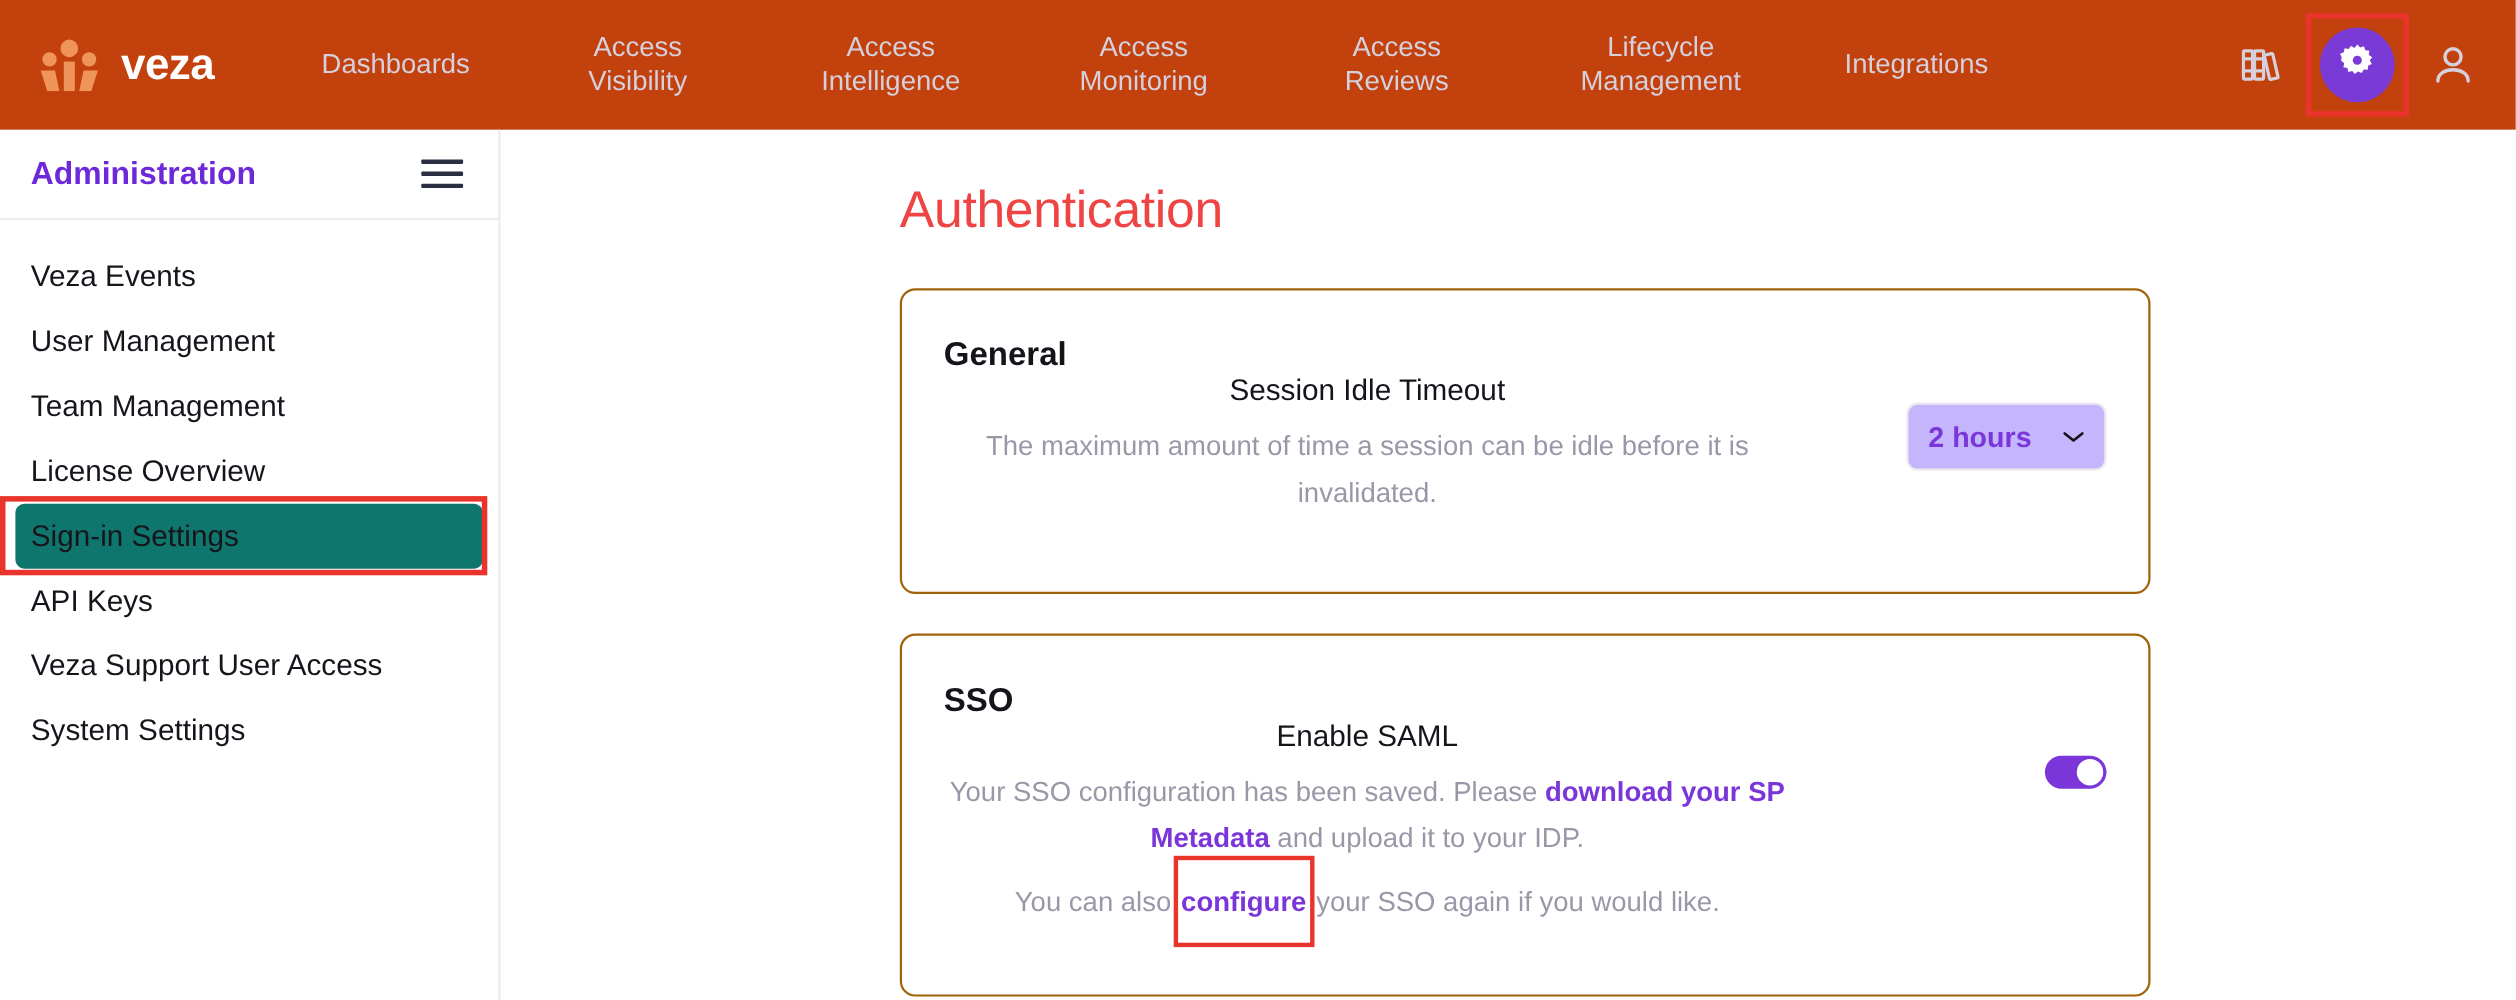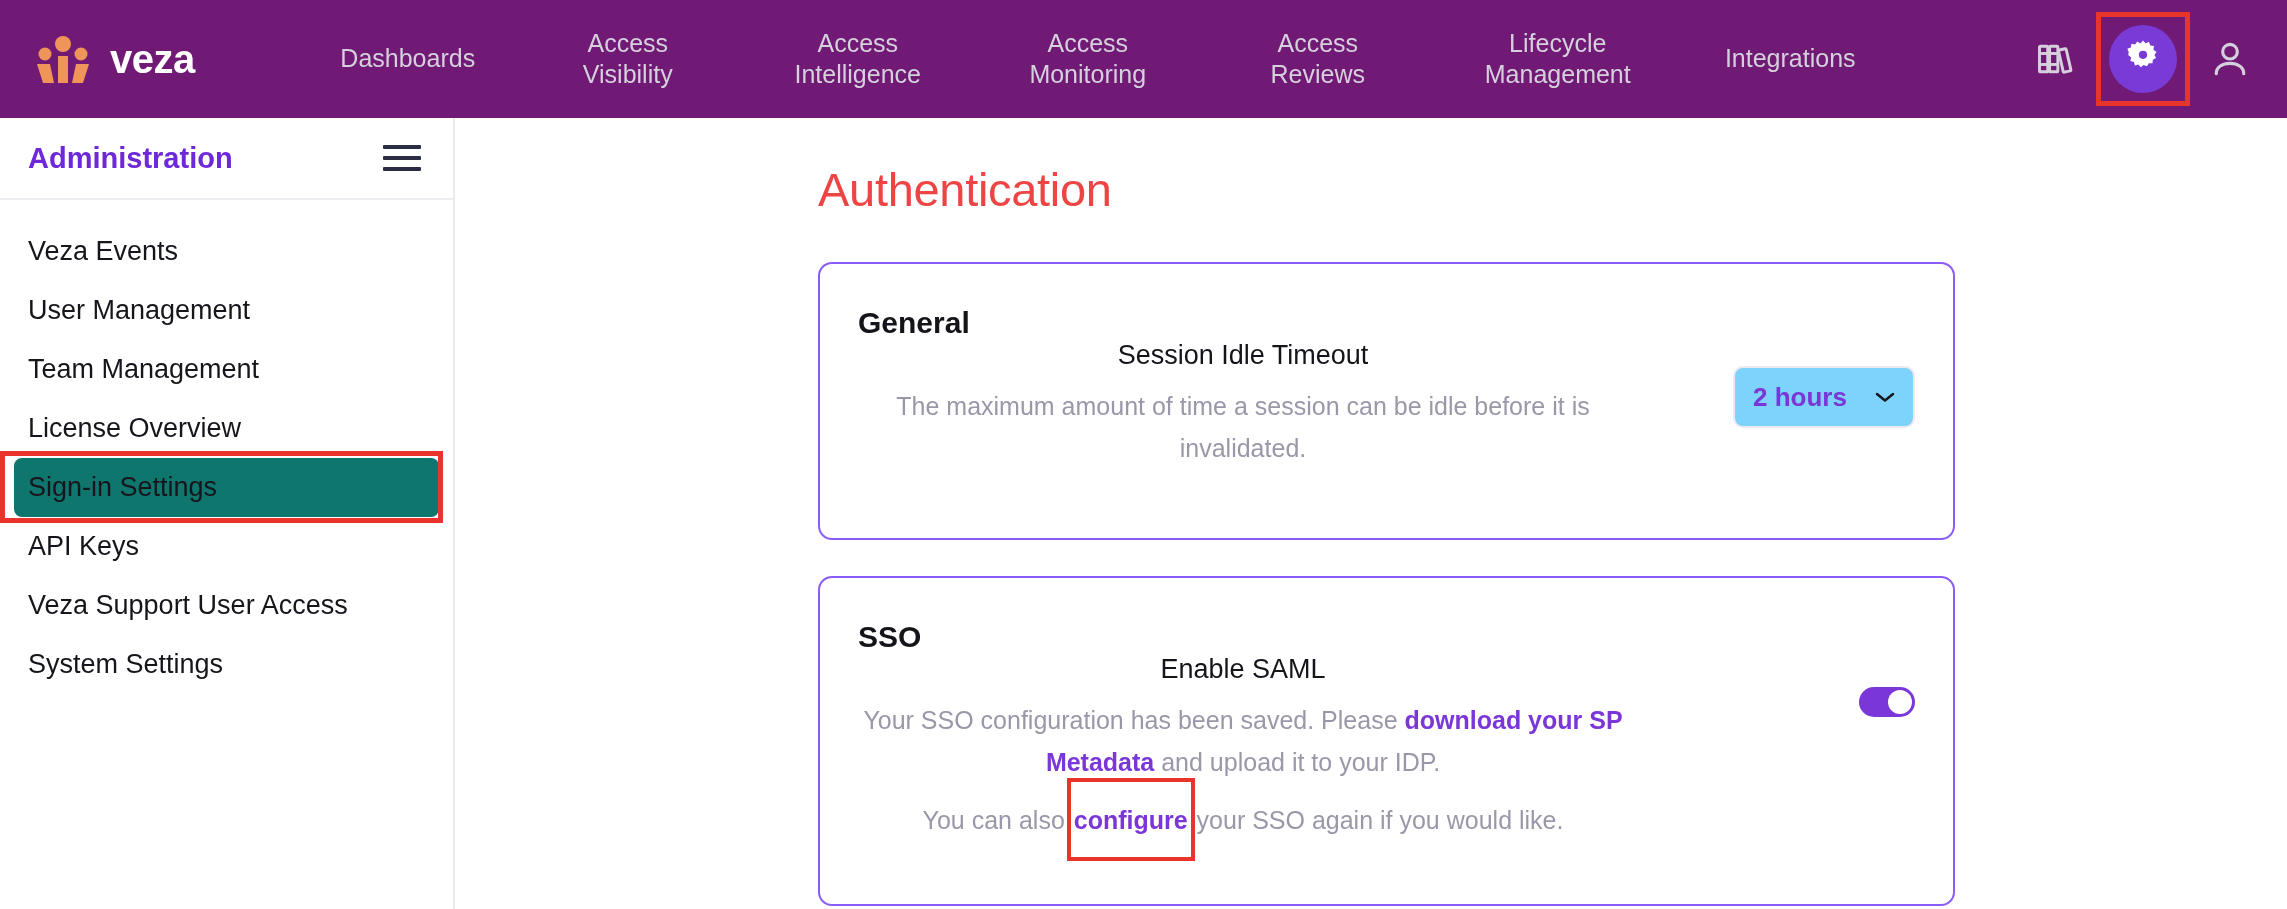--- a/index.html
+++ b/index.html
@@ -10,23 +10,22 @@
     font-family: "Liberation Sans", sans-serif;
     background: #ffffff;
   }
 
   
   .topnav {
     position: absolute;
     top: 0; left: 0;
     width: 2287px;
     height: 118px;
-    background: #701a75;
-    display: flex;
-    gap: 48px;
+    background: #c2410c;
+    display: flex;
   }
   .brand {
     display: flex;
     align-items: center;
     gap: 18px;
     margin-left: 34px;
     margin-right: 60px;
   }
   .logo-mark { width: 58px; height: 48px; display: block; }
   .brand-name {
@@ -143,21 +142,21 @@
     font-size: 47px;
     color: #ef4444;
     font-weight: 400;
     margin: 44px 0 0 361px;
     letter-spacing: -0.3px;
   }
   .card {
     margin-left: 361px;
     width: 1137px;
     background: #ffffff;
-    border: 2px solid #8b5cf6;
+    border: 2px solid #a16207;
     border-radius: 14px;
   }
   .card.general { margin-top: 45px; height: 278px; padding: 42px 38px 0 38px; }
   .card.sso     { margin-top: 36px; min-height: 330px; padding: 42px 38px 0 38px; }
   .card-title {
     font-size: 30px;
     font-weight: 700;
     color: #15141b;
   }
   .setting-row {
@@ -199,21 +198,21 @@
     display: flex;
     align-items: center;
     min-height: 70px;
     padding-top: 26px;
   }
   .select {
     width: 182px;
     height: 62px;
     border: 2px solid #eceaf0;
     border-radius: 10px;
-    background: #7dd3fc;
+    background: #c4b5fd;
     display: flex;
     align-items: center;
     justify-content: space-between;
     padding: 0 18px;
     cursor: pointer;
   }
   .select-value {
     font-size: 26px;
     font-weight: 700;
     color: #7a36d9;

